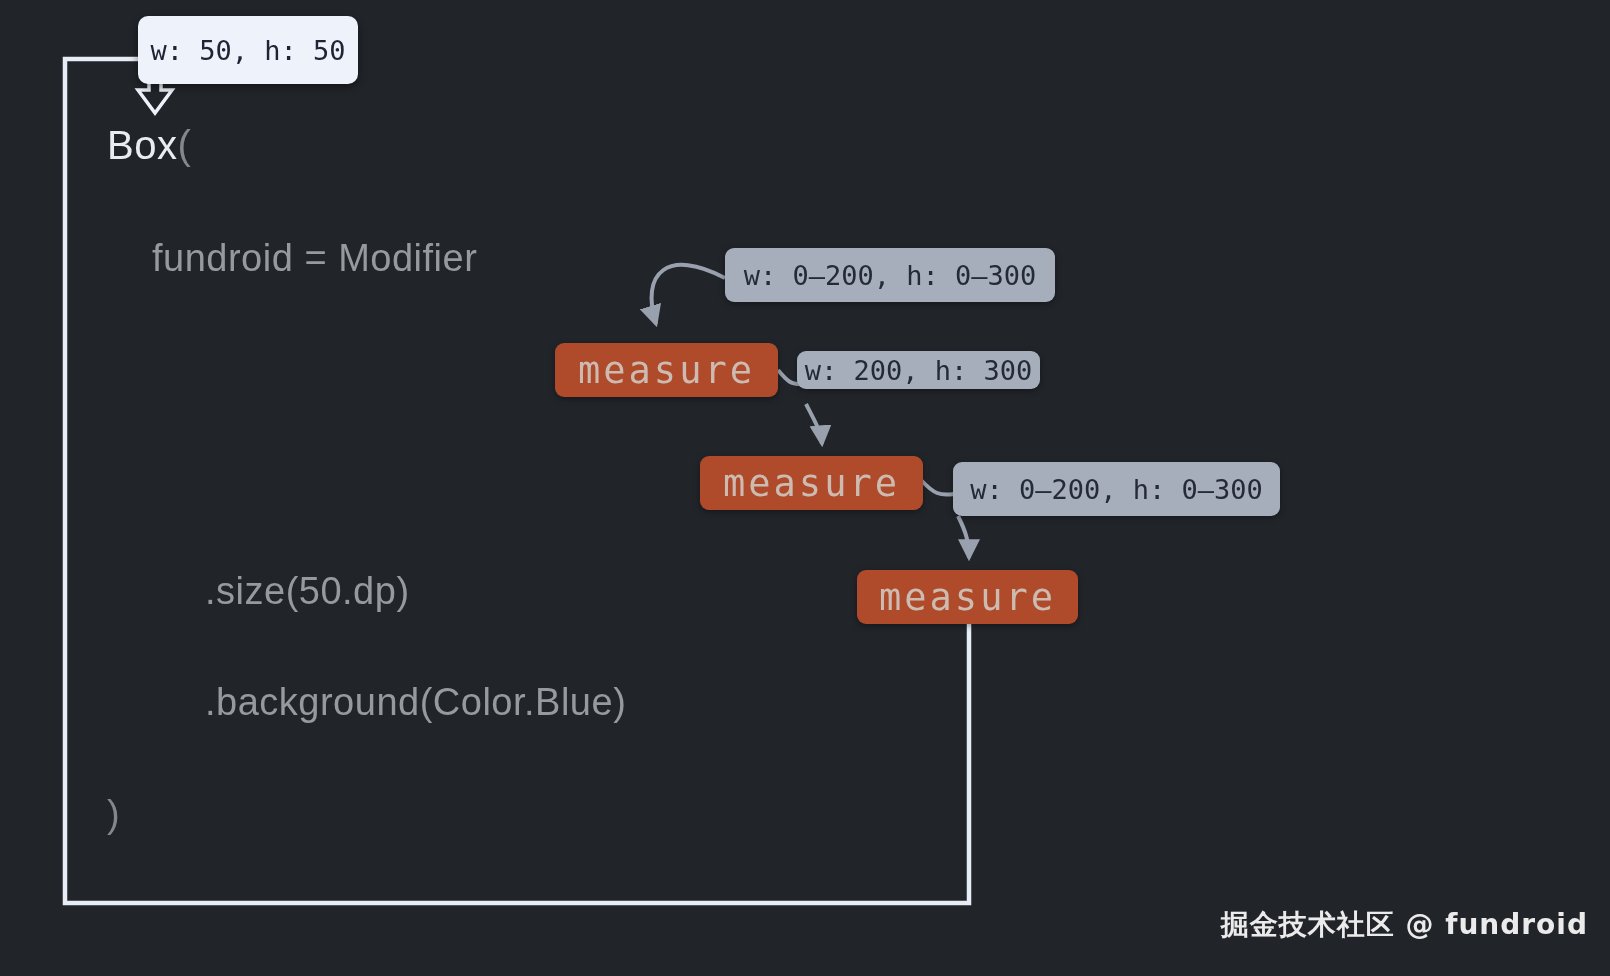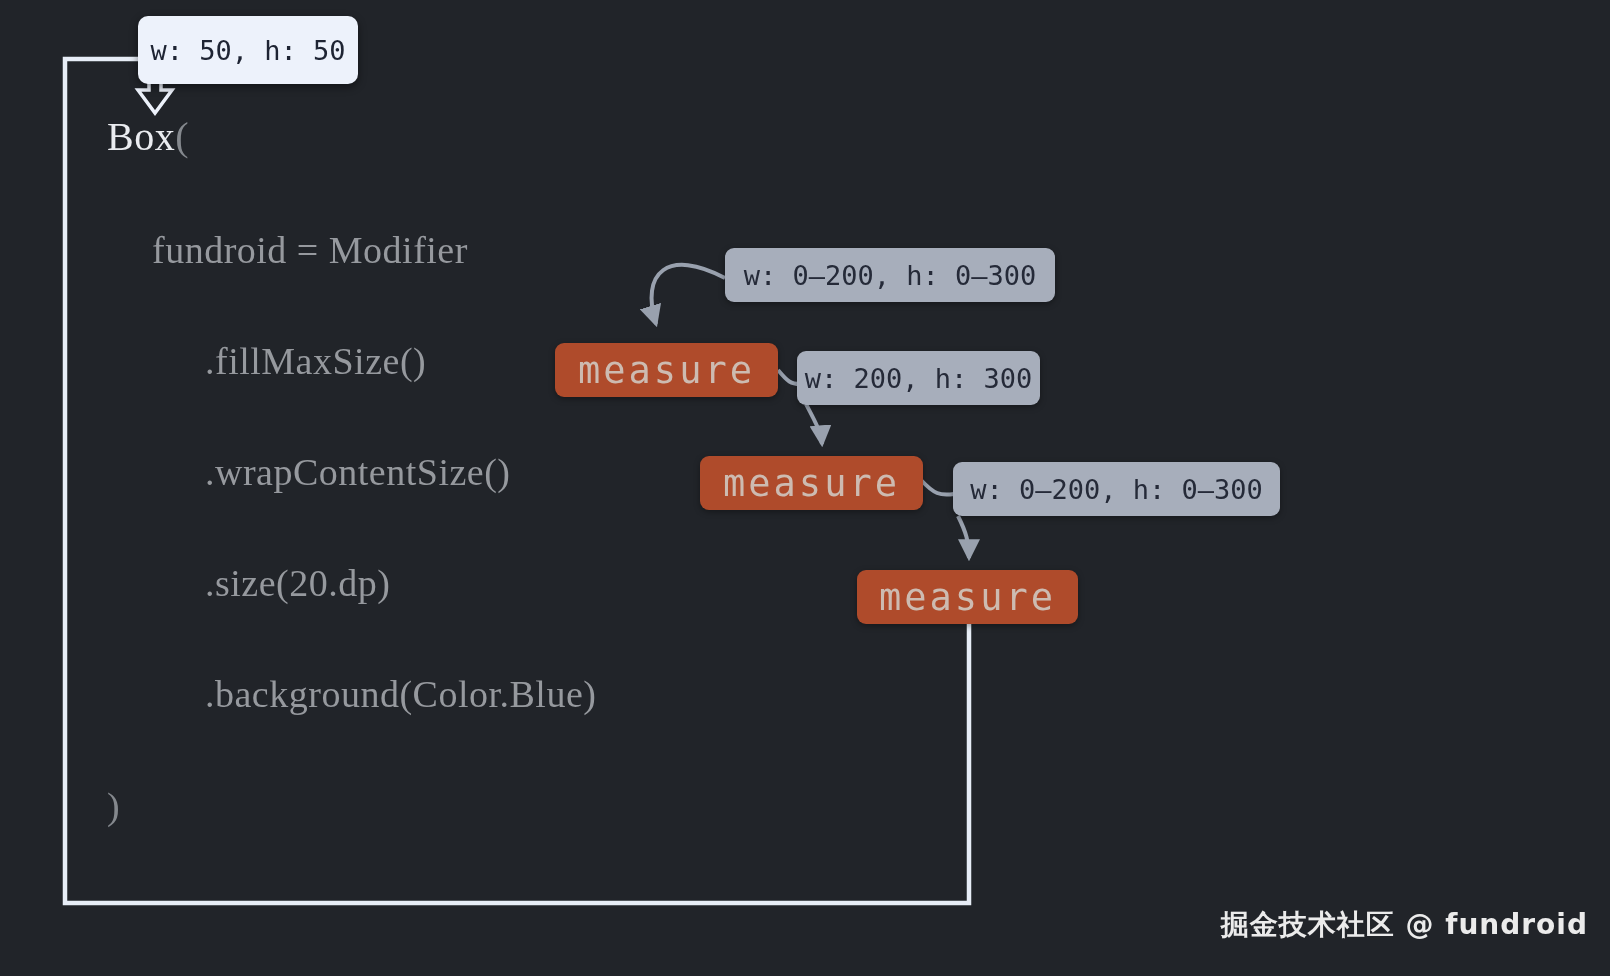--- a/index.html
+++ b/index.html
@@ -8,26 +8,27 @@
     width:1610px;height:976px;
     background:#212429;
     overflow:hidden;
     font-family:"DejaVu Sans Mono", monospace;
   }
   svg.overlay{position:absolute;left:0;top:0;width:1610px;height:976px;}
 
   
   .code{
     position:absolute;
-    font-family:Liberation Serif, serif;
+    font-family:Liberation Sans, sans-serif;
     font-size:38px;
     letter-spacing:0.5px;
     color:#96999e;
     white-space:pre;
     line-height:50px;
+    margin-top:8px;
   }
   .code .bright{color:#eaecf0;}
   .code .dim{color:#84888d;}
   .line-box{left:107px;top:112px;font-size:40px;}
   .line-modifier{left:152px;top:225px;}
   .line-fill{left:205px;top:336px;}
   .line-wrap{left:205px;top:447px;}
   .line-size{left:205px;top:558px;}
   .line-bg{left:205px;top:669px;}
   .line-close{left:107px;top:781px;color:#84888d;}
@@ -54,21 +55,21 @@
   }
   .measure-1{left:555px;top:343px;width:223px;height:54px;}
   .measure-2{left:700px;top:456px;width:223px;height:54px;}
   .measure-3{left:857px;top:570px;width:221px;height:54px;}
   .badge-constraint{
     background:#a7aebb;color:#252a38;
     font-size:27px;
     box-shadow:0 2px 6px rgba(0,0,0,0.35);
   }
   .constraint-1{left:725px;top:248px;width:330px;height:54px;}
-  .constraint-2{left:797px;top:351px;width:243px;height:54px;}
+  .constraint-2{left:797px;top:351px;width:243px;height:38px;}
   .constraint-3{left:953px;top:462px;width:327px;height:54px;}
 
   .watermark{
     position:absolute;right:22px;bottom:32px;
     font-family:"DejaVu Sans","Liberation Sans",sans-serif;
     font-size:28px;color:#ebebeb;letter-spacing:1px;font-weight:bold;
   }
 </style>
 </head>
 <body>
@@ -96,25 +97,23 @@
 
     <path d="M958,516 C966,532 969,542 969,558" fill="none" stroke="#99a1ae" stroke-width="4" marker-end="url(#arrowGray)"></path>
   </svg>
 
   <div class="badge badge-result">w: 50, h: 50</div>
 
   <div class="code line-box"><span class="bright">Box</span><span class="dim">(</span></div>
 
   <div class="code line-modifier">fundroid = Modifier</div>
 
-  <div class="code line-fill">.fillMaxSize()</div>
 
-  <div class="code line-wrap">.wrapContentSize()</div>
 
-  <div class="code line-size">.size(20.dp)</div>
+  <div class="code line-size">.size(50.dp)</div>
 
   <div class="code line-bg">.background(Color.Blue)</div>
 
   <div class="code line-close">)</div>
 
   <div class="badge badge-measure measure-1">measure</div>
   <div class="badge badge-measure measure-2">measure</div>
   <div class="badge badge-measure measure-3">measure</div>
 
   <div class="badge badge-constraint constraint-1">w: 0–200, h: 0–300</div>

